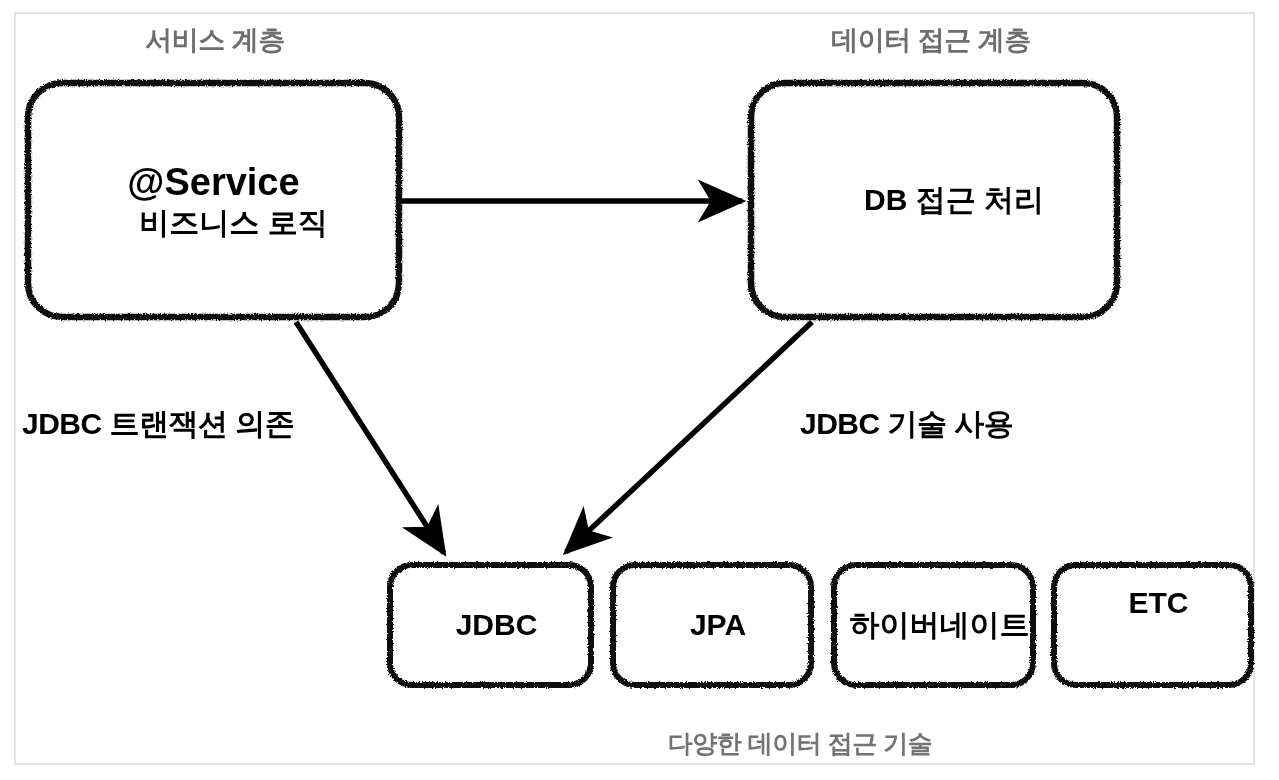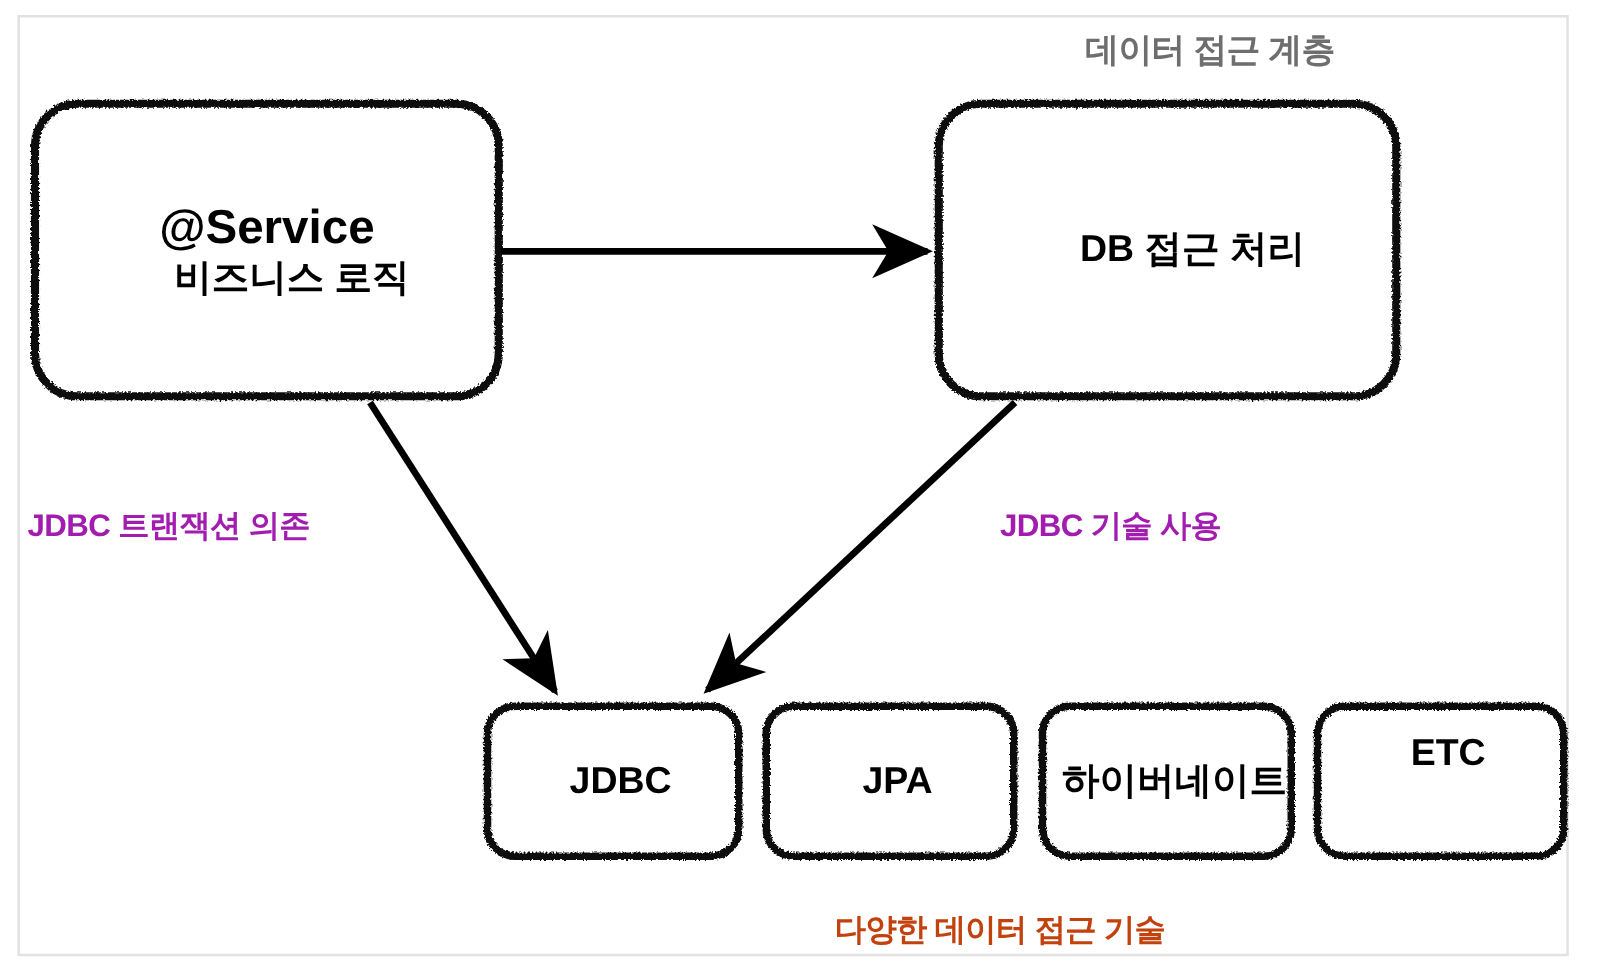--- a/index.html
+++ b/index.html
@@ -37,29 +37,29 @@
     color: #6e6e6e;
     font-weight: bold;
     font-size: 27px;
     letter-spacing: -0.5px;
     white-space: nowrap;
     text-align: center;
     transform: translateX(-50%);
   }
   .edge-label {
     position: absolute;
-    color: #a21caf;
-    font-weight: bold;
-    font-size: 25px;
+    color: #000000;
+    font-weight: bold;
+    font-size: 30px;
     letter-spacing: -0.5px;
     white-space: nowrap;
   }
   .caption {
     position: absolute;
-    color: #c2410c;
+    color: #737373;
     font-weight: bold;
     font-size: 25px;
     letter-spacing: -0.5px;
     white-space: nowrap;
     transform: translateX(-50%);
     text-align: center;
   }
   .node {
     position: absolute;
     box-sizing: border-box;
@@ -102,22 +102,23 @@
     pointer-events: none;
   }
 </style>
 </head>
 <body>
 
 <div id="canvas">
 
   <div class="frame"></div>
 
-
-  <div class="layer-title" style="left:931px; top:22px;margin-left:37px;">데이터 접근 계층</div>
+  <div class="layer-title" style="left:215px; top:22px;">서비스 계층</div>
+
+  <div class="layer-title" style="left:931px; top:22px;">데이터 접근 계층</div>
 
   <svg class="arrows" viewBox="0 0 1279 780">
     <defs>
       <filter id="rough" x="-12%" y="-12%" width="124%" height="124%">
         <feTurbulence type="fractalNoise" baseFrequency="0.62" numOctaves="3" seed="7" result="noise"></feTurbulence>
         <feDisplacementMap in="SourceGraphic" in2="noise" scale="3.4" xChannelSelector="R" yChannelSelector="G"></feDisplacementMap>
       </filter>
       <marker id="ah" markerWidth="11" markerHeight="11" refX="8.4" refY="4.2" orient="auto" markerUnits="strokeWidth">
         <path d="M0.2,0.2 L9.2,4.2 L0.2,8.2 L2.6,4.2 Z" fill="#000"></path>
       </marker>

